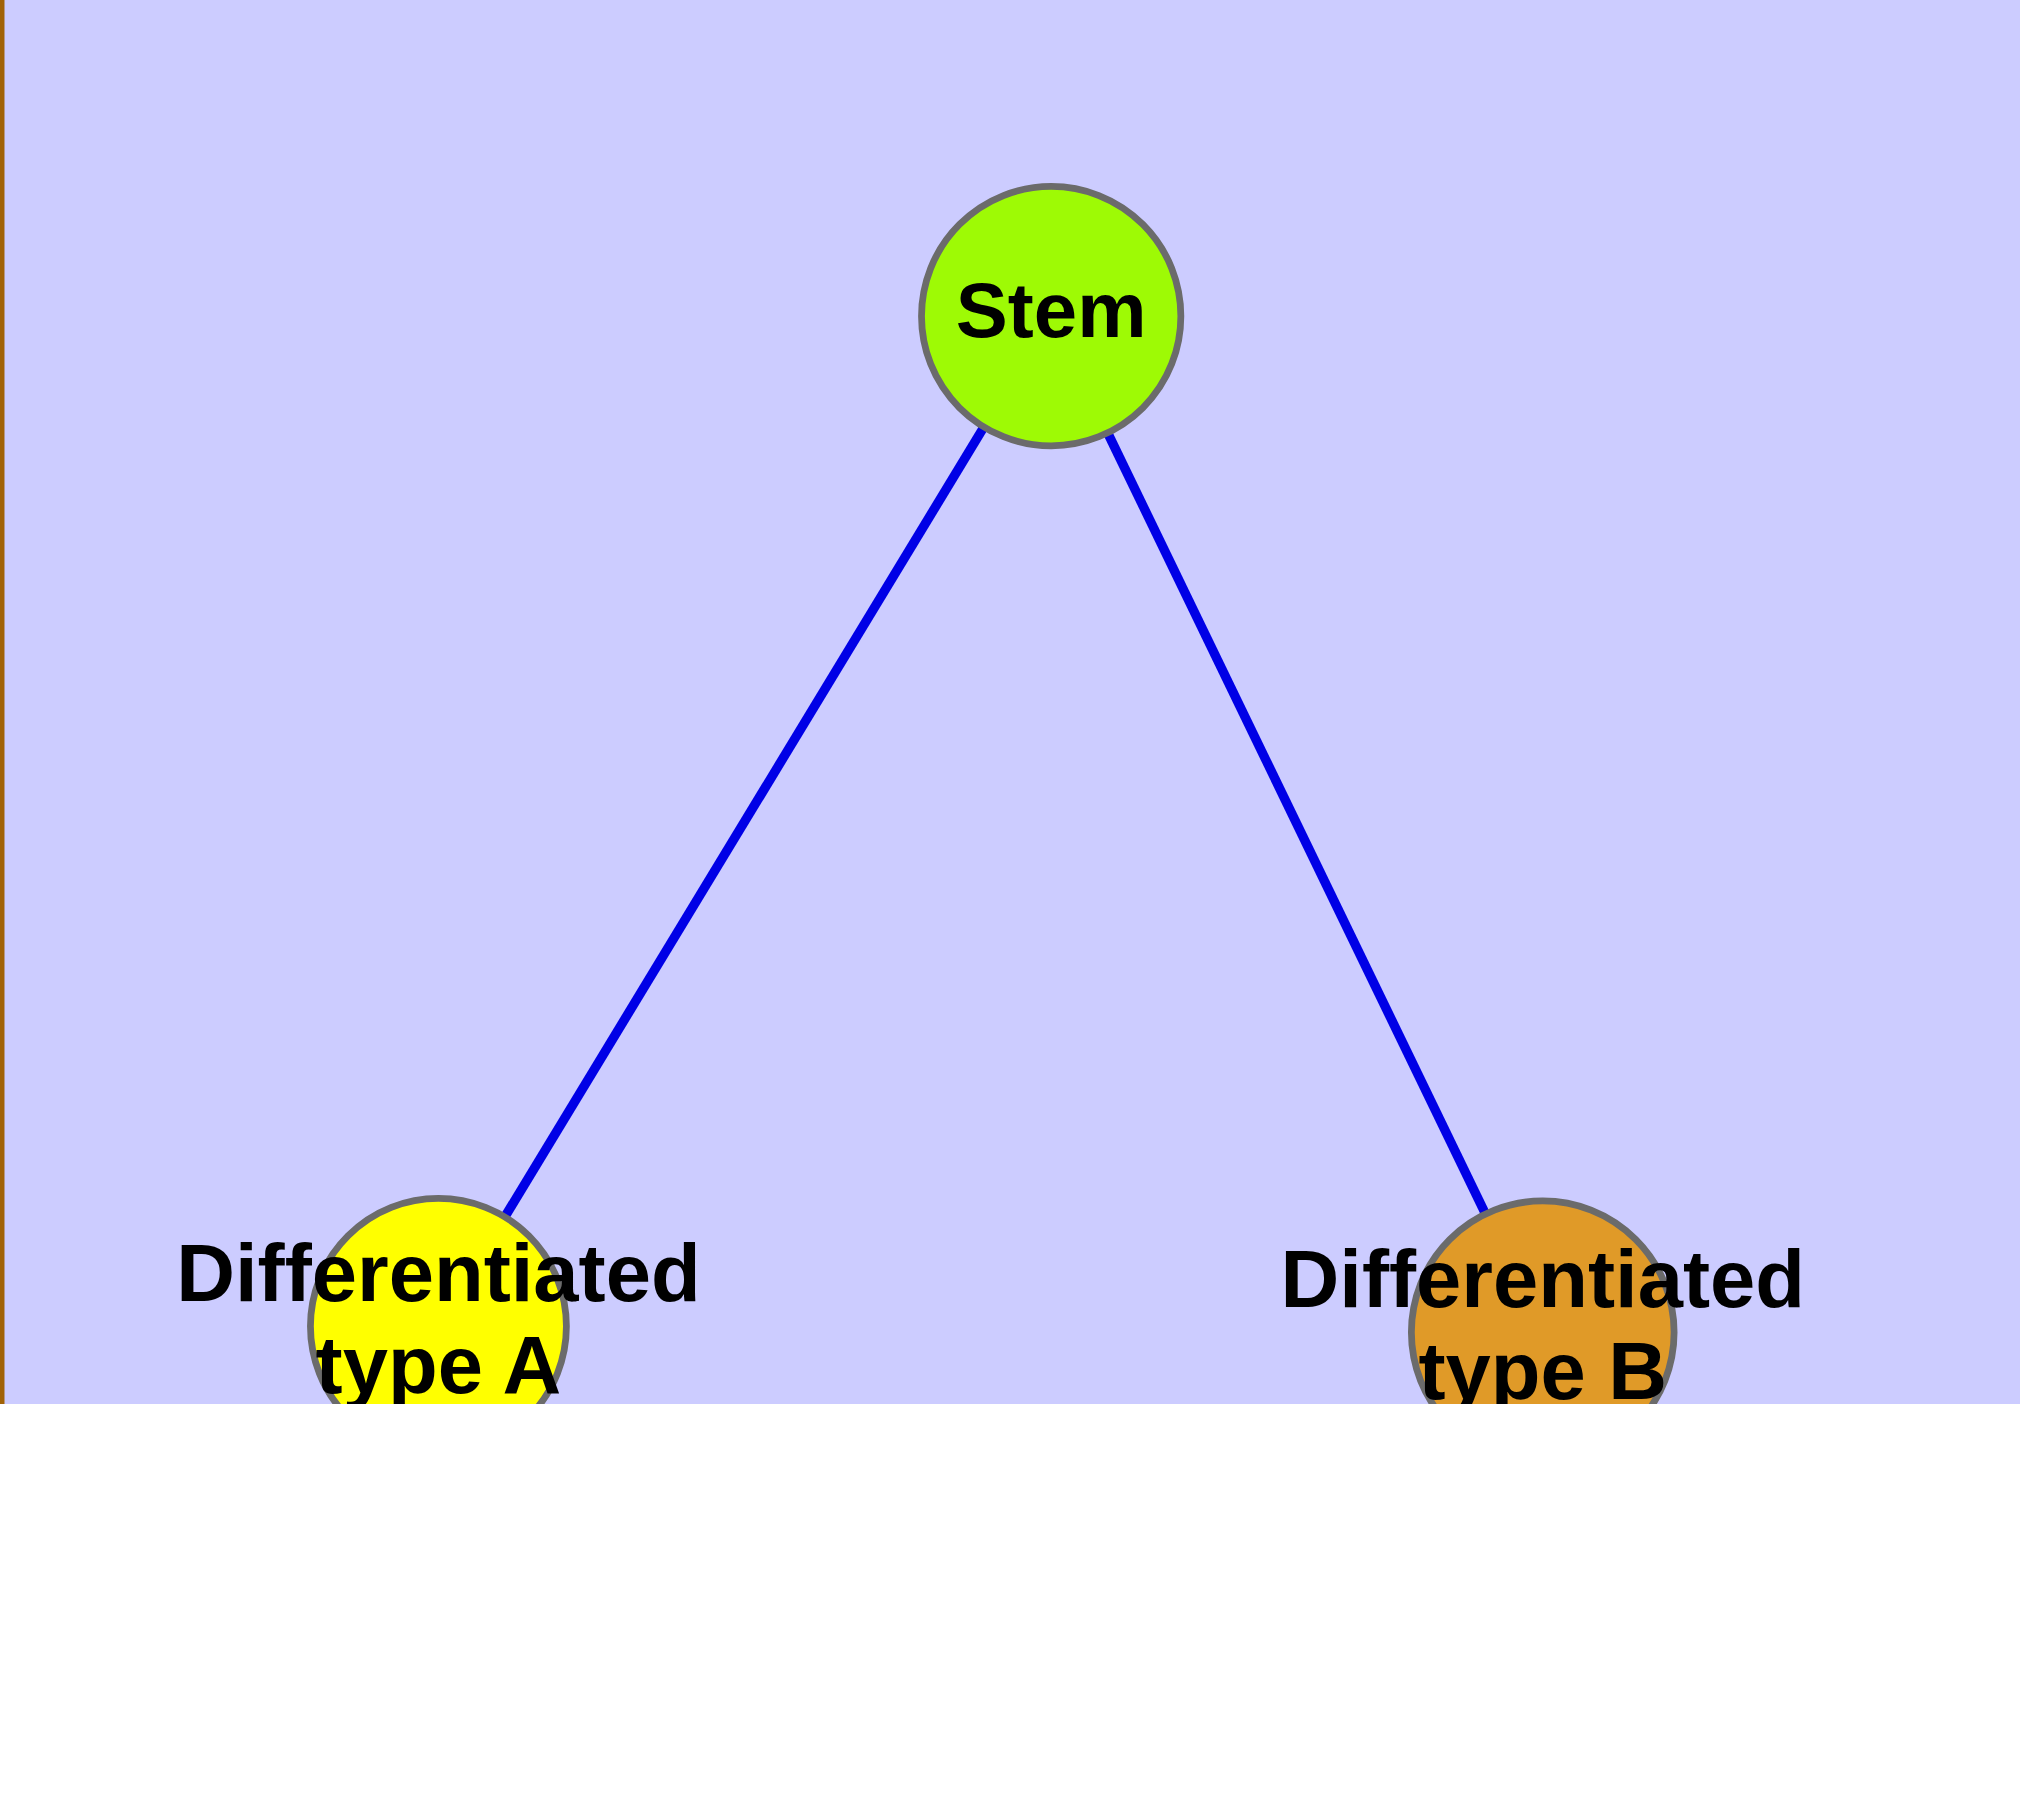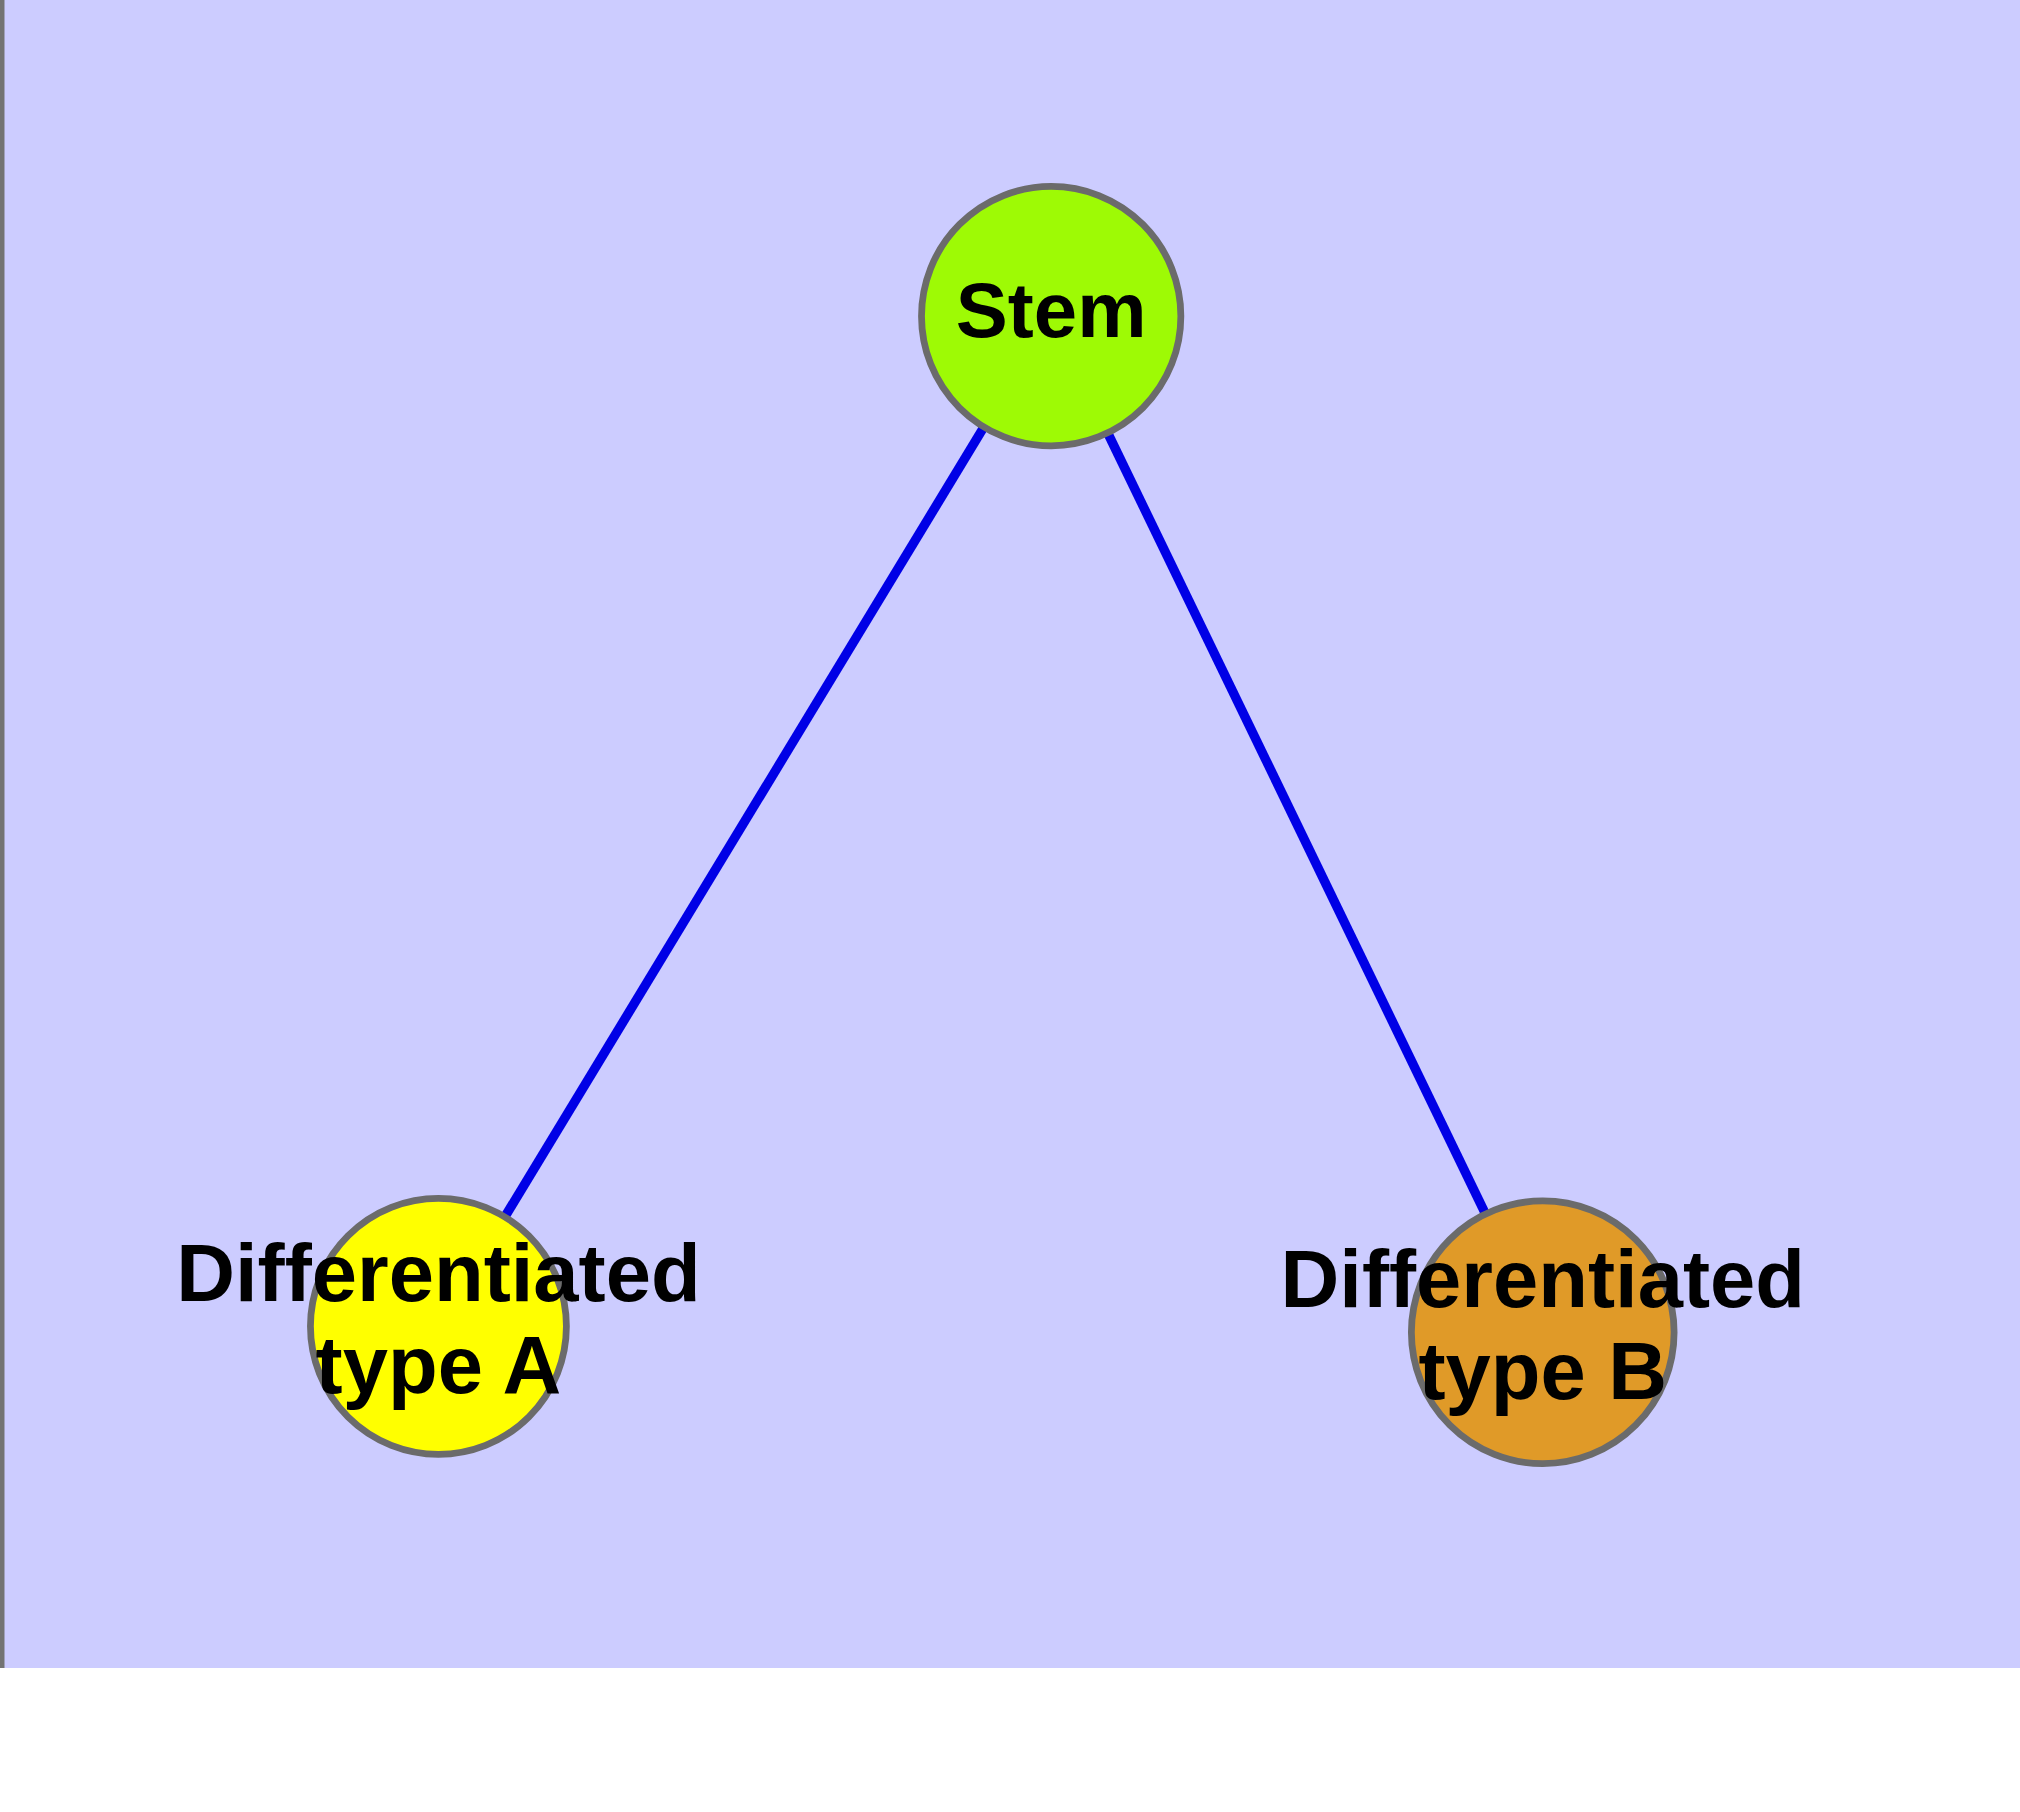--- a/index.html
+++ b/index.html
@@ -32,21 +32,21 @@
   }
   .node-label.root { font-size: 92px; }
   .node-label.leaf { font-size: 96px; }
   .edge-line {
     stroke-linecap: butt;
   }
 </style>
 </head>
 <body>
 
-<div id="canvas" style="width: 2021px; height: 1668px; background: #737373;">
+<div id="canvas" style="width: 2021px; height: 1404px; background: #a16207;">
   <svg id="graph-svg" viewBox="0 0 2384 2138" xmlns="http://www.w3.org/2000/svg">
 
     <rect id="bg-rect" x="5" y="0" width="2379" height="2138" fill="#ccccff"></rect>
 
     <g id="edges-group">
       <line class="edge-line" id="edge-0" x1="1159.6164221997192" y1="505.527281795207" x2="596.3463703447933" y2="1434.1827476473118" stroke="#0000e6" stroke-width="11"></line>
       <line class="edge-line" id="edge-1" x1="1307.4967344159375" y1="512.5320423529463" x2="1751.6323399786957" y2="1430.6675441973382" stroke="#0000e6" stroke-width="11"></line>
     </g>
 
     <g id="nodes-group">

